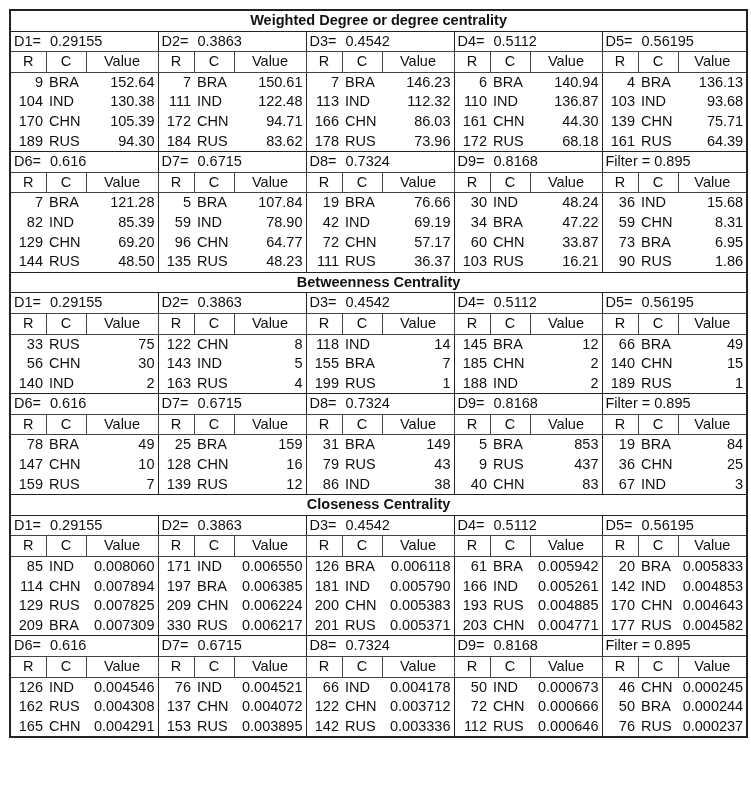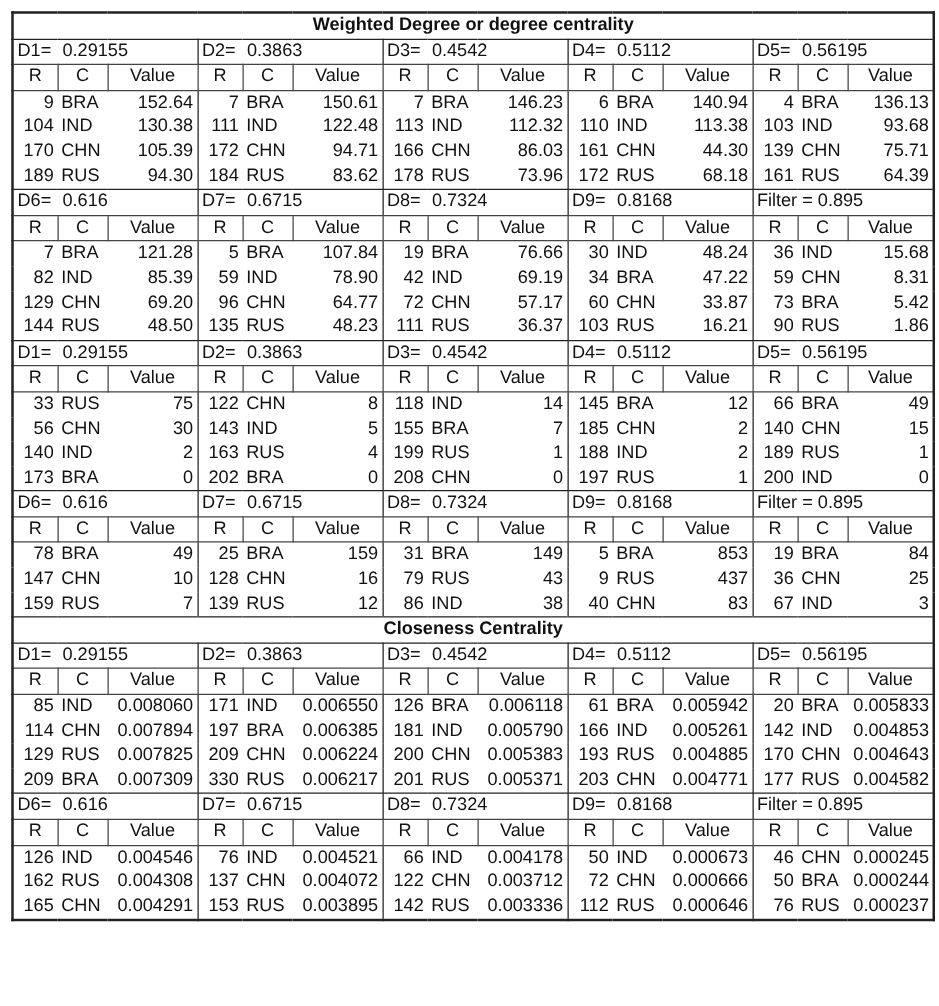--- a/index.html
+++ b/index.html
@@ -90,21 +90,21 @@
           <td class="c">IND</td>
           <td class="v">130.38</td>
           <td class="r">111</td>
           <td class="c">IND</td>
           <td class="v">122.48</td>
           <td class="r">113</td>
           <td class="c">IND</td>
           <td class="v">112.32</td>
           <td class="r">110</td>
           <td class="c">IND</td>
-          <td class="v">113.38</td>
+          <td class="v">136.87</td>
           <td class="r">103</td>
           <td class="c">IND</td>
           <td class="v">93.68</td>
         </tr>
         <tr>
           <td class="r">170</td>
           <td class="c">CHN</td>
           <td class="v">105.39</td>
           <td class="r">172</td>
           <td class="c">CHN</td>
@@ -202,38 +202,41 @@
           <td class="c">CHN</td>
           <td class="v">64.77</td>
           <td class="r">72</td>
           <td class="c">CHN</td>
           <td class="v">57.17</td>
           <td class="r">60</td>
           <td class="c">CHN</td>
           <td class="v">33.87</td>
           <td class="r">73</td>
           <td class="c">BRA</td>
-          <td class="v">5.42</td>
+          <td class="v">6.95</td>
         </tr>
         <tr class="last">
           <td class="r">144</td>
           <td class="c">RUS</td>
           <td class="v">48.50</td>
           <td class="r">135</td>
           <td class="c">RUS</td>
           <td class="v">48.23</td>
           <td class="r">111</td>
           <td class="c">RUS</td>
           <td class="v">36.37</td>
           <td class="r">103</td>
           <td class="c">RUS</td>
           <td class="v">16.21</td>
           <td class="r">90</td>
           <td class="c">RUS</td>
           <td class="v">1.86</td>
+        </tr>
+        <tr>
+          <td colspan="15" class="title">Betweenness Centrality</td>
         </tr>
         <tr>
           <td colspan="3" class="dhead"><span class="lbl">D1=</span><span>0.29155</span></td>
           <td colspan="3" class="dhead"><span class="lbl">D2=</span><span>0.3863</span></td>
           <td colspan="3" class="dhead"><span class="lbl">D3=</span><span>0.4542</span></td>
           <td colspan="3" class="dhead"><span class="lbl">D4=</span><span>0.5112</span></td>
           <td colspan="3" class="dhead"><span class="lbl">D5=</span><span>0.56195</span></td>
         </tr>
         <tr>
           <td class="ch">R</td>
@@ -296,37 +299,20 @@
           <td class="r">199</td>
           <td class="c">RUS</td>
           <td class="v">1</td>
           <td class="r">188</td>
           <td class="c">IND</td>
           <td class="v">2</td>
           <td class="r">189</td>
           <td class="c">RUS</td>
           <td class="v">1</td>
         </tr>
-        <tr class="last">
-          <td class="r">173</td>
-          <td class="c">BRA</td>
-          <td class="v">0</td>
-          <td class="r">202</td>
-          <td class="c">BRA</td>
-          <td class="v">0</td>
-          <td class="r">208</td>
-          <td class="c">CHN</td>
-          <td class="v">0</td>
-          <td class="r">197</td>
-          <td class="c">RUS</td>
-          <td class="v">1</td>
-          <td class="r">200</td>
-          <td class="c">IND</td>
-          <td class="v">0</td>
-        </tr>
         <tr>
           <td colspan="3" class="dhead"><span class="lbl">D6=</span><span>0.616</span></td>
           <td colspan="3" class="dhead"><span class="lbl">D7=</span><span>0.6715</span></td>
           <td colspan="3" class="dhead"><span class="lbl">D8=</span><span>0.7324</span></td>
           <td colspan="3" class="dhead"><span class="lbl">D9=</span><span>0.8168</span></td>
           <td colspan="3" class="dhead"><span class="lbl">Filter = 0.895</span><span></span></td>
         </tr>
         <tr>
           <td class="ch">R</td>
           <td class="ch">C</td>

